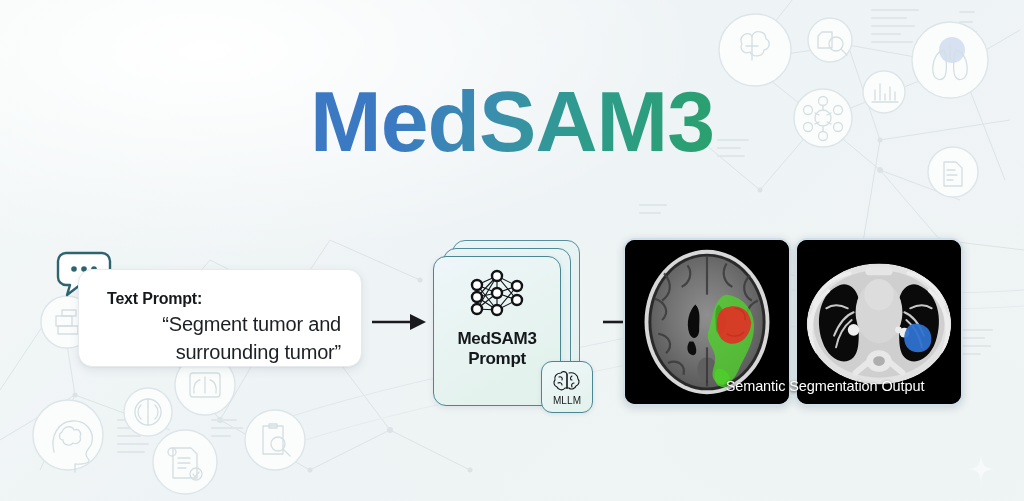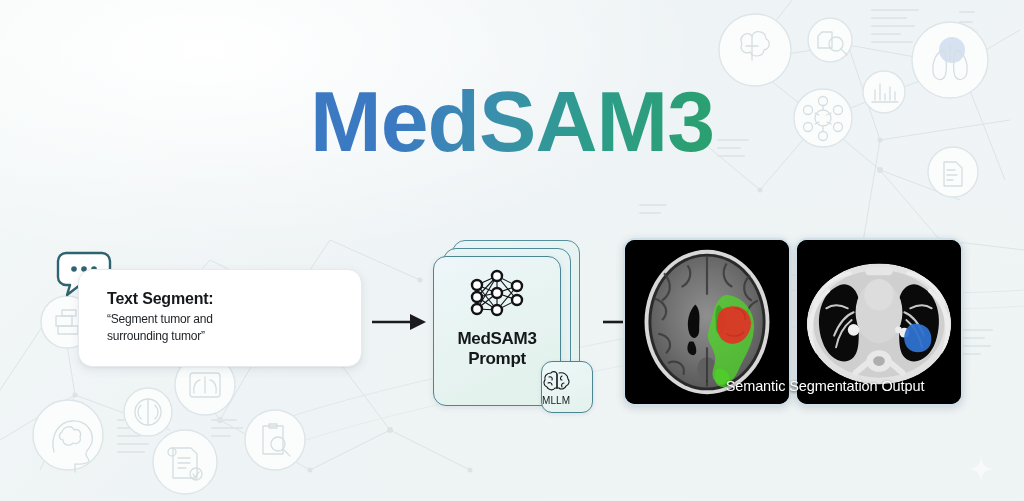--- a/index.html
+++ b/index.html
@@ -77,25 +77,26 @@
   }
   .prompt-title {
     font-size: 16px;
     font-weight: bold;
     color: #16191c;
     line-height: 1.38;
     margin: 0 0 1px 0;
     letter-spacing: -0.2px;
   }
   .prompt-line {
-    font-size: 12px;
+    font-size: 20px;
     color: #1c2024;
     line-height: 1.38;
     letter-spacing: -0.2px;
     white-space: nowrap;
+    text-align: right;
   }
 
   
   .arrow {
     position: absolute;
     height: 22px;
   }
   .arrow-1 { left: 372px; top: 311px; width: 54px; }
   .arrow-2 { left: 603px; top: 311px; width: 34px; }
 
@@ -153,21 +154,21 @@
     left: 541px;
     top: 361px;
     width: 52px;
     height: 52px;
     border: 1.5px solid #4b8692;
     border-radius: 11px;
     background: linear-gradient(150deg, #edf7f8 0%, #e3f2ed 100%);
     box-sizing: border-box;
     display: flex;
     flex-direction: column;
-    align-items: flex-start;
+    align-items: center;
     justify-content: center;
     box-shadow: 0 1px 4px rgba(60,90,100,0.12);
   }
   .brain-icon { width: 30px; height: 25px; }
   .mllm-label {
     font-size: 10px;
     color: #16191c;
     font-weight: normal;
     letter-spacing: 0.1px;
     margin-top: 1px;
@@ -390,21 +391,21 @@
   </div>
 
   <svg class="bubble-icon" viewBox="0 0 56 56">
     <path d="M10 8 h36 a8 8 0 0 1 8 8 v16 a8 8 0 0 1 -8 8 h-22 l-13 10 l3 -10 h-4 a8 8 0 0 1 -8 -8 v-16 a8 8 0 0 1 8 -8 z" fill="#ffffff" stroke="#2e6470" stroke-width="2.4" stroke-linejoin="round"></path>
     <circle cx="18" cy="24" r="2.8" fill="#2e6470"></circle>
     <circle cx="28" cy="24" r="2.8" fill="#2e6470"></circle>
     <circle cx="38" cy="24" r="2.8" fill="#2e6470"></circle>
   </svg>
 
   <div class="prompt-card">
-    <div class="prompt-title">Text Segment:</div>
+    <div class="prompt-title">Text Prompt:</div>
     <div class="prompt-line">“Segment tumor and</div>
     <div class="prompt-line">surrounding tumor”</div>
   </div>
 
   <svg class="arrow arrow-1" viewBox="0 0 54 22">
     <path d="M0 11 H40" stroke="#1b1b1f" stroke-width="2.6"></path>
     <path d="M38 3 L54 11 L38 19 Z" fill="#1b1b1f"></path>
   </svg>
 
   <div class="stack-back2"></div>

